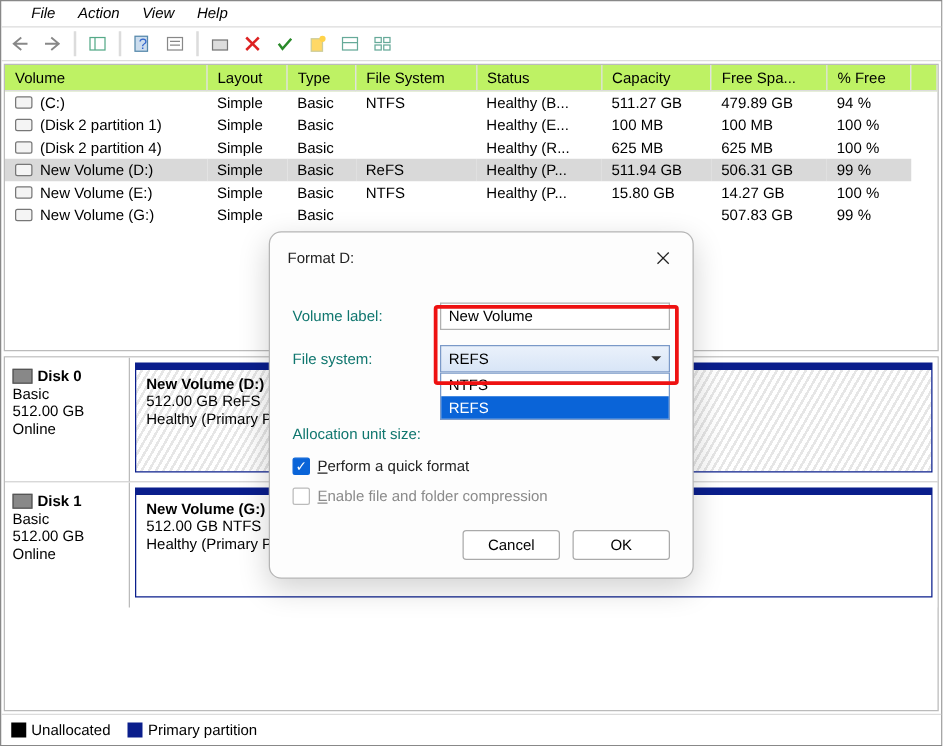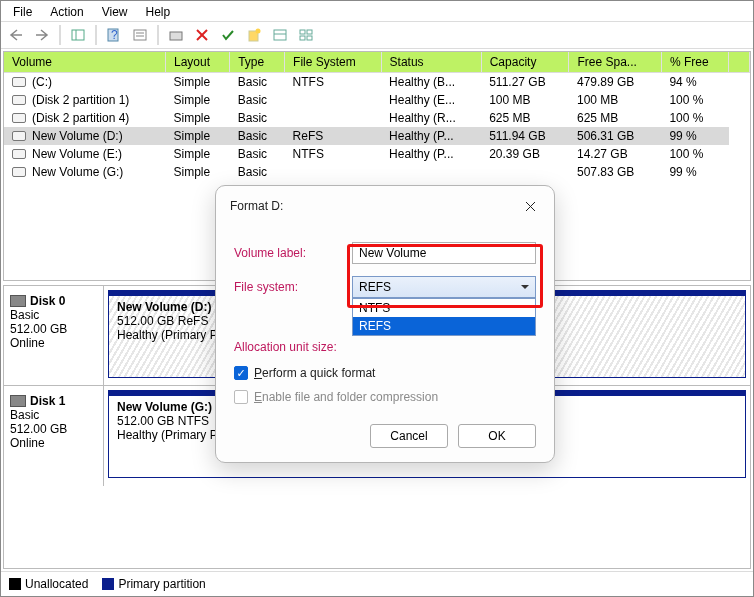--- a/index.html
+++ b/index.html
@@ -3,21 +3,21 @@
 <meta charset="utf-8">
 <style>
   * { box-sizing: border-box; font-family: "Segoe UI", Tahoma, sans-serif; font-size: 12px; }
   body { margin: 0; background: #fff; }
   .window { width: 754px; height: 597px; border: 1px solid #888; background: #fff; position: relative; display: flex; flex-direction: column; }
   .titlebar { height: 30px; display: flex; align-items: center; padding: 0 4px; }
   .titlebar .icon { width: 16px; height: 16px; margin: 0 6px; display:inline-block; }
   .titlebar .title { flex: 1; color: #333; font-size: 12px; }
   .winbtns { display: flex; height: 100%; }
   .winbtn { width: 46px; display:flex; align-items:center; justify-content:center; color:#555; }
-  .menubar { height: 20px; display: flex; align-items: flex-end; padding: 0 4px; gap: 2px; }
+  .menubar { height: 20px; display: flex; align-items: flex-start; padding: 0 16px; gap: 2px; font-style: italic; }
   .menubar span { padding: 2px 8px; color:#000; }
   .toolbar { height: 28px; border-top:1px solid #dcdcdc; border-bottom:1px solid #dcdcdc; display:flex; align-items:center; padding:0 4px; gap:4px; }
   .tbtn { width:22px; height:22px; display:flex; align-items:center; justify-content:center; border:1px solid transparent; color:#444; }
   .tbtn.sep { width:1px; height:20px; background:#dcdcdc; padding:0; margin:0 2px; }
   .content { flex:1; display:flex; flex-direction:column; padding:2px; overflow:hidden; }
   .grid { border:1px solid #bbb; height:230px; overflow:auto; background:#fff; }
   table { width:100%; border-collapse: collapse; }
   thead th { text-align:left; font-weight:normal; padding:3px 8px; border-right:1px solid #e0e0e0; background:#bef264; border-bottom:1px solid #dcdcdc; color:#000; }
   tbody td { padding:2px 8px; color:#000; white-space:nowrap; }
   tbody tr.sel { background:#d9d9d9; }
@@ -37,21 +37,21 @@
   .swatch.blk { background:#000; }
   .swatch.blu { background:#0a1e8c; }
 
   
   .dialog { position:absolute; left:214px; top:184px; width:340px; background:#fdfdfd; border:1px solid #b5b5b5; box-shadow:0 8px 24px rgba(0,0,0,.18); border-radius:10px; }
   .dtitle { display:flex; align-items:center; padding:8px 10px 4px 14px; color:#222; }
   .dtitle span { flex:1; }
   .dclose { width:28px; height:24px; display:flex; align-items:center; justify-content:center; color:#222; font-size:14px; }
   .dbody { padding:8px 18px 14px 18px; }
   .frow { display:flex; align-items:center; margin:12px 0; }
-  .flab { width:118px; color:#be185d; }
+  .flab { width:118px; color:#0f766e; }
   .ftxt { flex:1; height:22px; border:1px solid #b0b0b0; padding:2px 6px; background:#fff; }
   .combo-wrap { flex:1; position:relative; }
   .combo { height:22px; border:1px solid #7a99c8; background:linear-gradient(#eaf1fb,#d8e5f7); display:flex; align-items:center; padding:0 20px 0 6px; color:#000; position:relative; }
   .combo::after { content:""; position:absolute; right:6px; top:8px; border:4px solid transparent; border-top-color:#333; }
   .dropdown { position:absolute; left:0; right:0; top:22px; border:1px solid #7a99c8; background:#fff; }
   .dropdown div { padding:2px 6px; }
   .dropdown .hl { background:#0a64d8; color:#fff; }
   .redbox { position:absolute; border:3px solid #e11; border-radius:3px; pointer-events:none; }
   .chkrow { margin:10px 0 4px 0; display:flex; align-items:center; gap:6px; color:#222; }
   .chkrow.disabled { color:#8a8a8a; }
@@ -202,21 +202,21 @@
               <td>511.94 GB</td>
               <td>506.31 GB</td>
               <td>99 %</td>
             </tr>
             <tr>
               <td><span class="vol-icon"></span>New Volume (E:)</td>
               <td>Simple</td>
               <td>Basic</td>
               <td>NTFS</td>
               <td>Healthy (P...</td>
-              <td>20.39 GB</td>
+              <td>15.80 GB</td>
               <td>14.27 GB</td>
               <td>100 %</td>
             </tr>
             <tr>
               <td><span class="vol-icon"></span>New Volume (G:)</td>
               <td>Simple</td>
               <td>Basic</td>
               <td></td>
               <td></td>
               <td></td>

